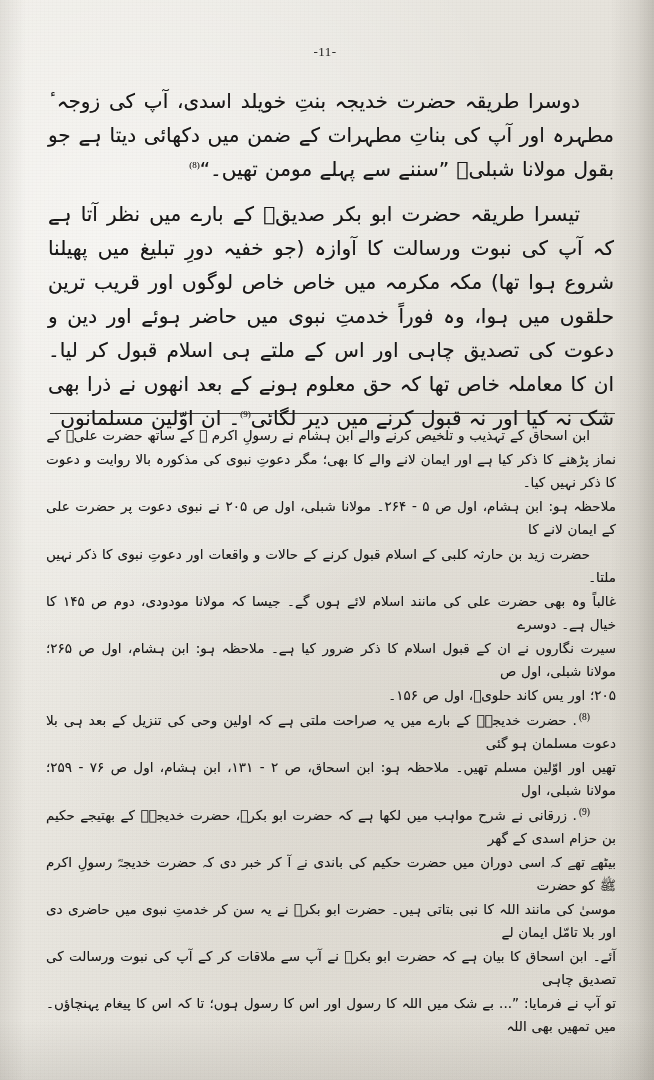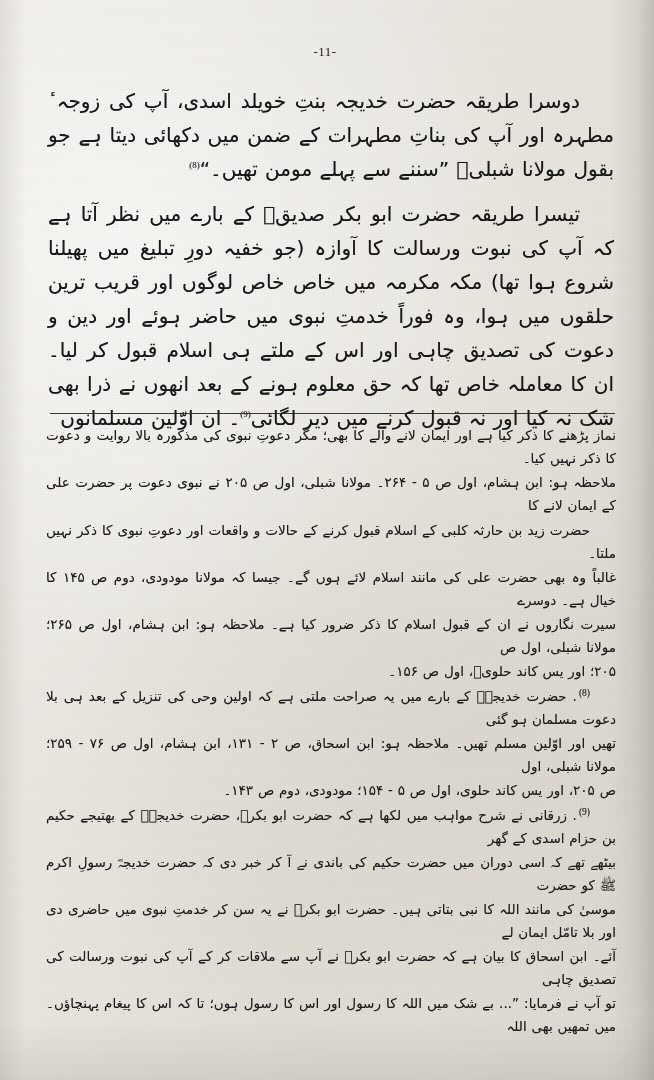--- a/index.html
+++ b/index.html
@@ -165,35 +165,35 @@
 
       <p class="para p2"><span>تیسرا طریقہ حضرت ابو بکر صدیقؓ کے بارے میں نظر آتا ہے کہ آپ کی نبوت ورسالت کا آوازہ (جو خفیہ دورِ تبلیغ میں پھیلنا شروع ہوا تھا) مکہ مکرمہ میں خاص خاص لوگوں اور قریب ترین حلقوں میں ہوا، وہ فوراً خدمتِ نبوی میں حاضر ہوئے اور دین و دعوت کی تصدیق چاہی اور اس کے ملتے ہی اسلام قبول کر لیا۔ ان کا معاملہ خاص تھا کہ حق معلوم ہونے کے بعد انھوں نے ذرا بھی شک نہ کیا اور نہ قبول کرنے میں دیر لگائی</span><sup class="fn">(9)</sup><span>۔ ان اوّلین مسلمانوں</span></p>
 
     </div>
 
     <div class="rule"></div>
 
     <div class="footnotes">
 
       <div class="fn-group">
+        <p class="fn-item indent">ابن اسحاق کے تہذیب و تلخیص کرنے والے ابن ہشام نے رسولِ اکرم ﷺ کے ساتھ حضرت علیؓ کے</p>
         <p class="fn-item">نماز پڑھنے کا ذکر کیا ہے اور ایمان لانے والے کا بھی؛ مگر دعوتِ نبوی کی مذکورہ بالا روایت و دعوت کا ذکر نہیں کیا۔</p>
         <p class="fn-item">ملاحظہ ہو: ابن ہشام، اول ص ۵ - ۲۶۴۔ مولانا شبلی، اول ص ۲۰۵ نے نبوی دعوت پر حضرت علی کے ایمان لانے کا</p>
       </div>
 
       <div class="fn-group">
         <p class="fn-item indent">حضرت زید بن حارثہ کلبی کے اسلام قبول کرنے کے حالات و واقعات اور دعوتِ نبوی کا ذکر نہیں ملتا۔</p>
         <p class="fn-item">غالباً وہ بھی حضرت علی کی مانند اسلام لائے ہوں گے۔ جیسا کہ مولانا مودودی، دوم ص ۱۴۵ کا خیال ہے۔ دوسرے</p>
         <p class="fn-item">سیرت نگاروں نے ان کے قبول اسلام کا ذکر ضرور کیا ہے۔ ملاحظہ ہو: ابن ہشام، اول ص ۲۶۵؛ مولانا شبلی، اول ص</p>
         <p class="fn-item">۲۰۵؛ اور یس کاند حلویؒ، اول ص ۱۵۶۔</p>
       </div>
 
       <div class="fn-group">
         <p class="fn-item indent"><sup class="fn-marker">(8)</sup><span>. حضرت خدیجہؓ کے بارے میں یہ صراحت ملتی ہے کہ اولین وحی کی تنزیل کے بعد ہی بلا دعوت مسلمان ہو گئی</span></p>
         <p class="fn-item">تھیں اور اوّلین مسلم تھیں۔ ملاحظہ ہو: ابن اسحاق، ص ۲ - ۱۳۱، ابن ہشام، اول ص ۷۶ - ۲۵۹؛ مولانا شبلی، اول</p>
-        <p class="fn-item">ص ۲۰۵، اور یس کاند حلوی، اول ص ۵ - ۱۵۴؛ مودودی، دوم ص ۱۴۳۔</p>
       </div>
 
       <div class="fn-group">
         <p class="fn-item indent"><sup class="fn-marker">(9)</sup><span>. زرقانی نے شرح مواہب میں لکھا ہے کہ حضرت ابو بکرؓ، حضرت خدیجہؓ کے بھتیجے حکیم بن حزام اسدی کے گھر</span></p>
         <p class="fn-item">بیٹھے تھے کہ اسی دوران میں حضرت حکیم کی باندی نے آ کر خبر دی کہ حضرت خدیجہؓ رسولِ اکرم ﷺ کو حضرت</p>
         <p class="fn-item">موسیٰ کی مانند اللہ کا نبی بتاتی ہیں۔ حضرت ابو بکرؓ نے یہ سن کر خدمتِ نبوی میں حاضری دی اور بلا تامّل ایمان لے</p>
         <p class="fn-item">آئے۔ ابن اسحاق کا بیان ہے کہ حضرت ابو بکرؓ نے آپ سے ملاقات کر کے آپ کی نبوت ورسالت کی تصدیق چاہی</p>
         <p class="fn-item">تو آپ نے فرمایا: ”... بے شک میں اللہ کا رسول اور اس کا رسول ہوں؛ تا کہ اس کا پیغام پہنچاؤں۔ میں تمھیں بھی اللہ</p>
 
       </div>

